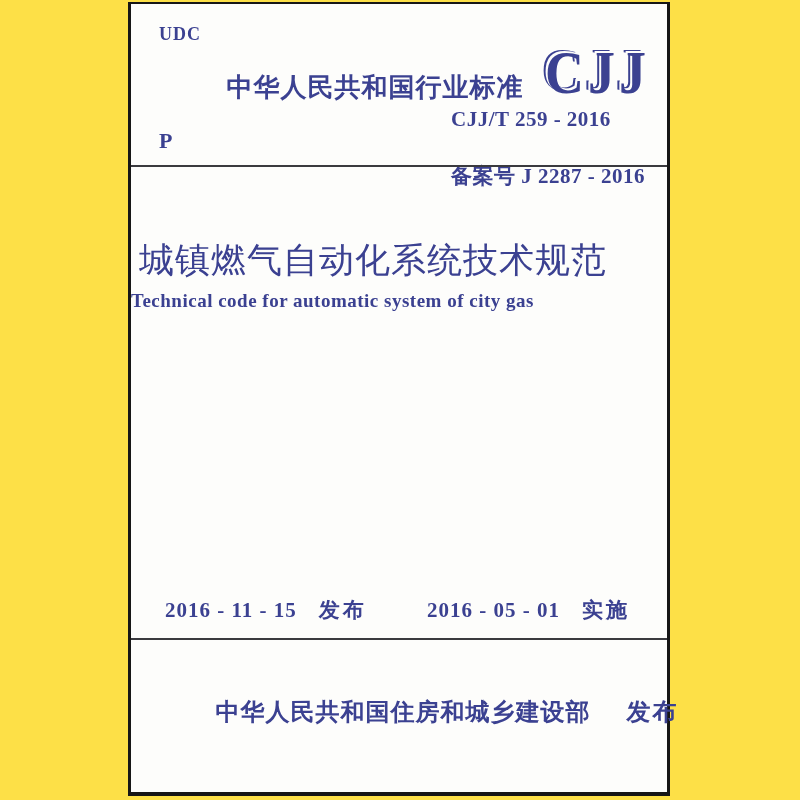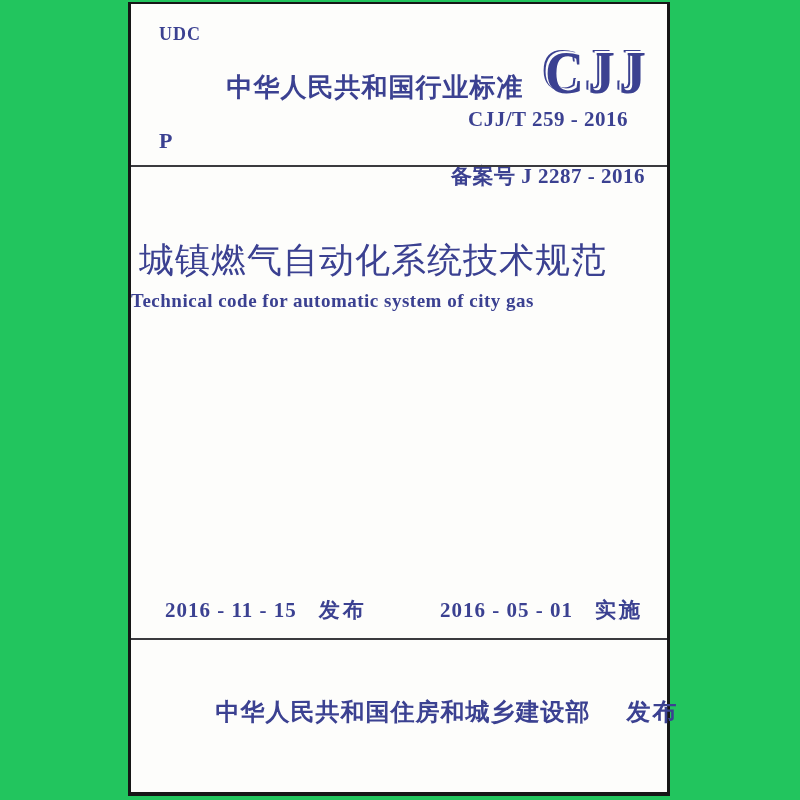--- a/index.html
+++ b/index.html
@@ -7,21 +7,21 @@
     padding: 0;
     width: 800px;
     height: 800px;
     background: #ffffff;
     font-family: "Liberation Serif", serif;
   }
   .scan {
     position: relative;
     width: 800px;
     height: 800px;
-    background: #22c55e;
+    background: #fde047;
     overflow: hidden;
   }
   .cover {
     position: absolute;
     left: 128px;
     top: 2px;
     width: 542px;
     height: 794px;
     box-sizing: border-box;
     background: #fdfdfb;
@@ -56,21 +56,21 @@
     font: bold 54px "Liberation Serif", serif;
     letter-spacing: 4px;
     transform: scaleY(1.12);
     transform-origin: top left;
     text-shadow: -2px -2px 0 #fdfdfb, -4px -3px 0 #3b4191;
   }
   .codes {
     position: absolute;
     right: 22px;
     top: 102px;
-    text-align: center;
+    text-align: left;
     font: bold 21px "Liberation Serif", serif;
     line-height: 27px;
     letter-spacing: 0.5px;
   }
   .codes .record { font-family: Liberation Serif, serif; margin-top: 30px; }
   .class-p {
     position: absolute;
     left: 28px;
     top: 124px;
     font: bold 22px "Liberation Serif", serif;
@@ -104,21 +104,21 @@
     font: bold 19px "Liberation Serif", serif;
     letter-spacing: 0.5px;
   }
 
   .dates-row {
     position: absolute;
     left: 0;
     top: 592px;
     width: 100%;
     box-sizing: border-box;
-    padding: 0 24px 0 34px;
+    padding: 0 37px 0 34px;
     display: flex;
     justify-content: space-between;
     align-items: baseline;
   }
   .date-group { display: flex; align-items: baseline; gap: 22px; white-space: nowrap; }
   .date-num   { font: bold 21px "Liberation Serif", serif; letter-spacing: 1px; }
   .date-label { font: bold 21px "Liberation Sans", sans-serif; letter-spacing: 3px; }
 
   .publisher-row {
     position: absolute;

